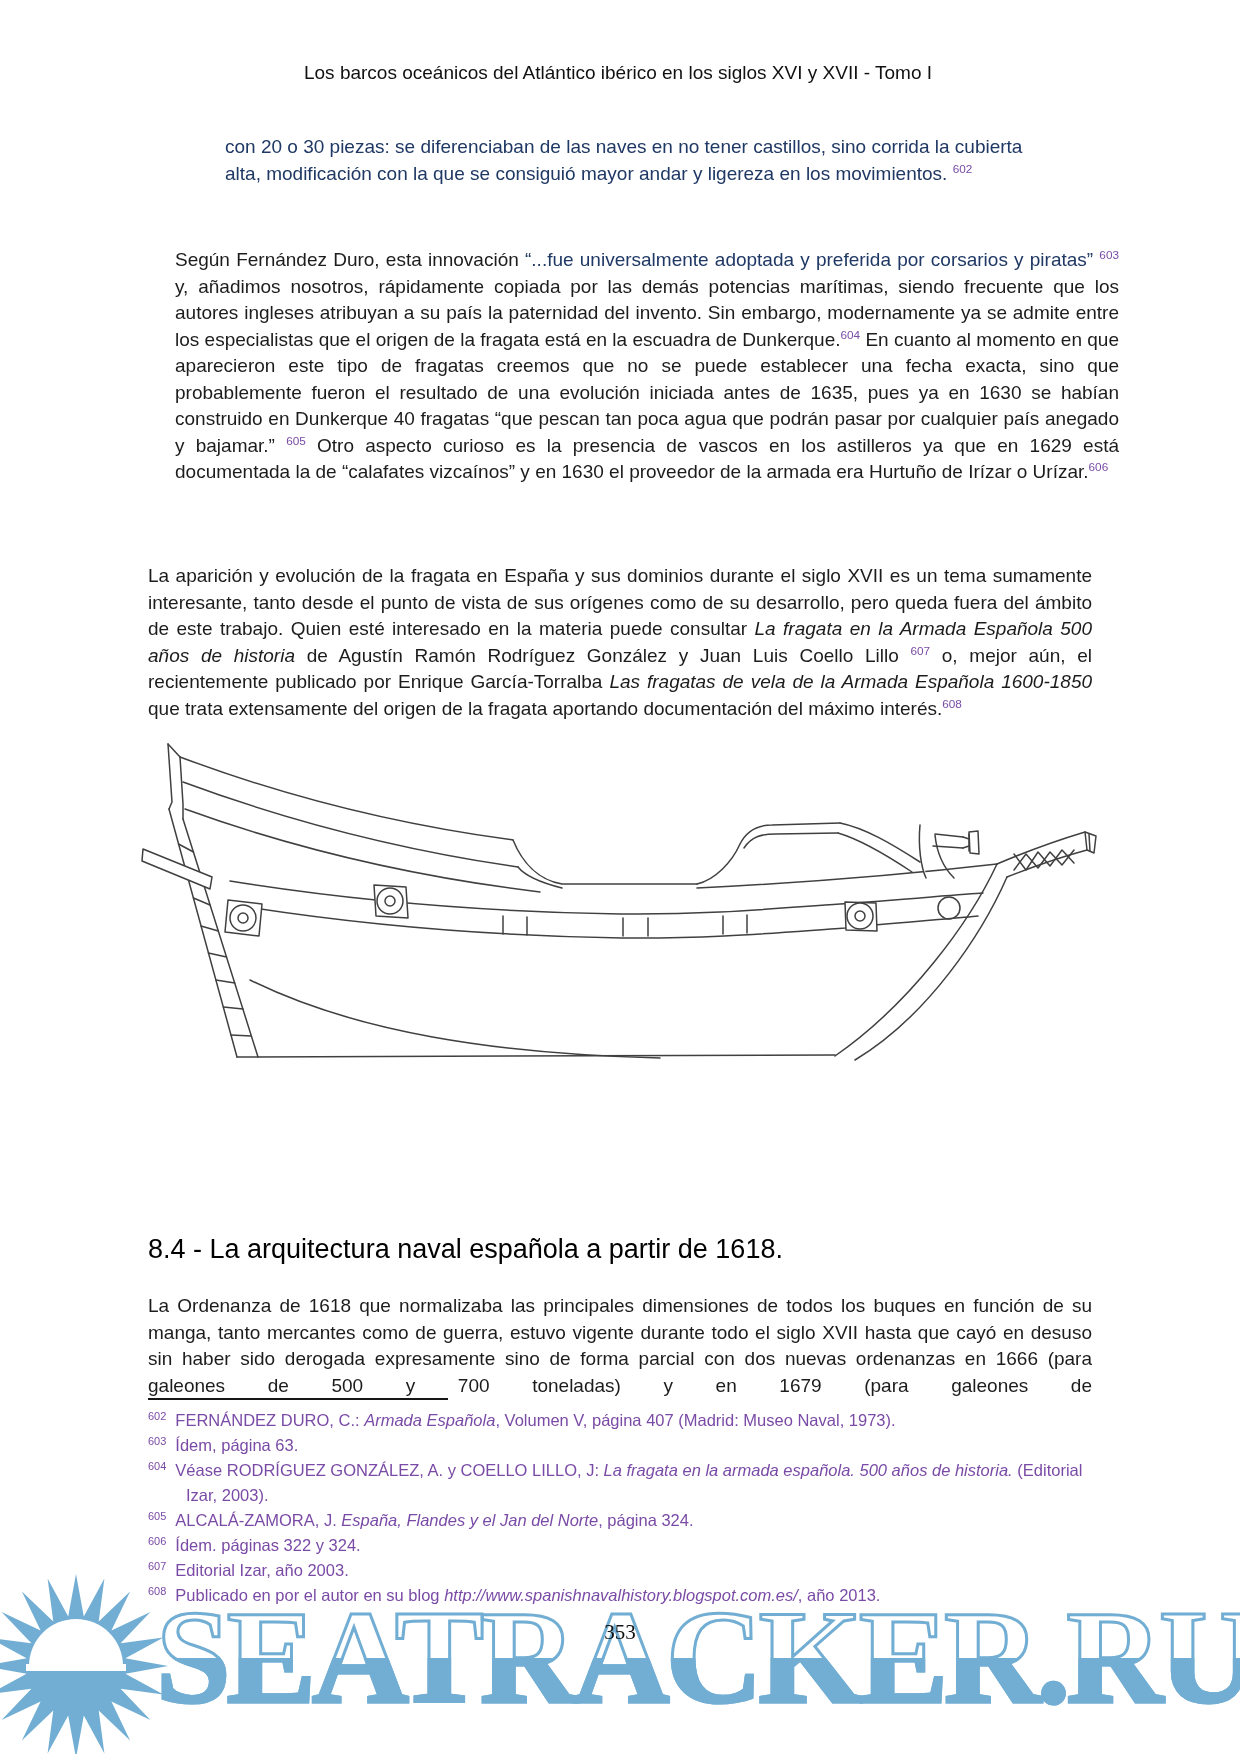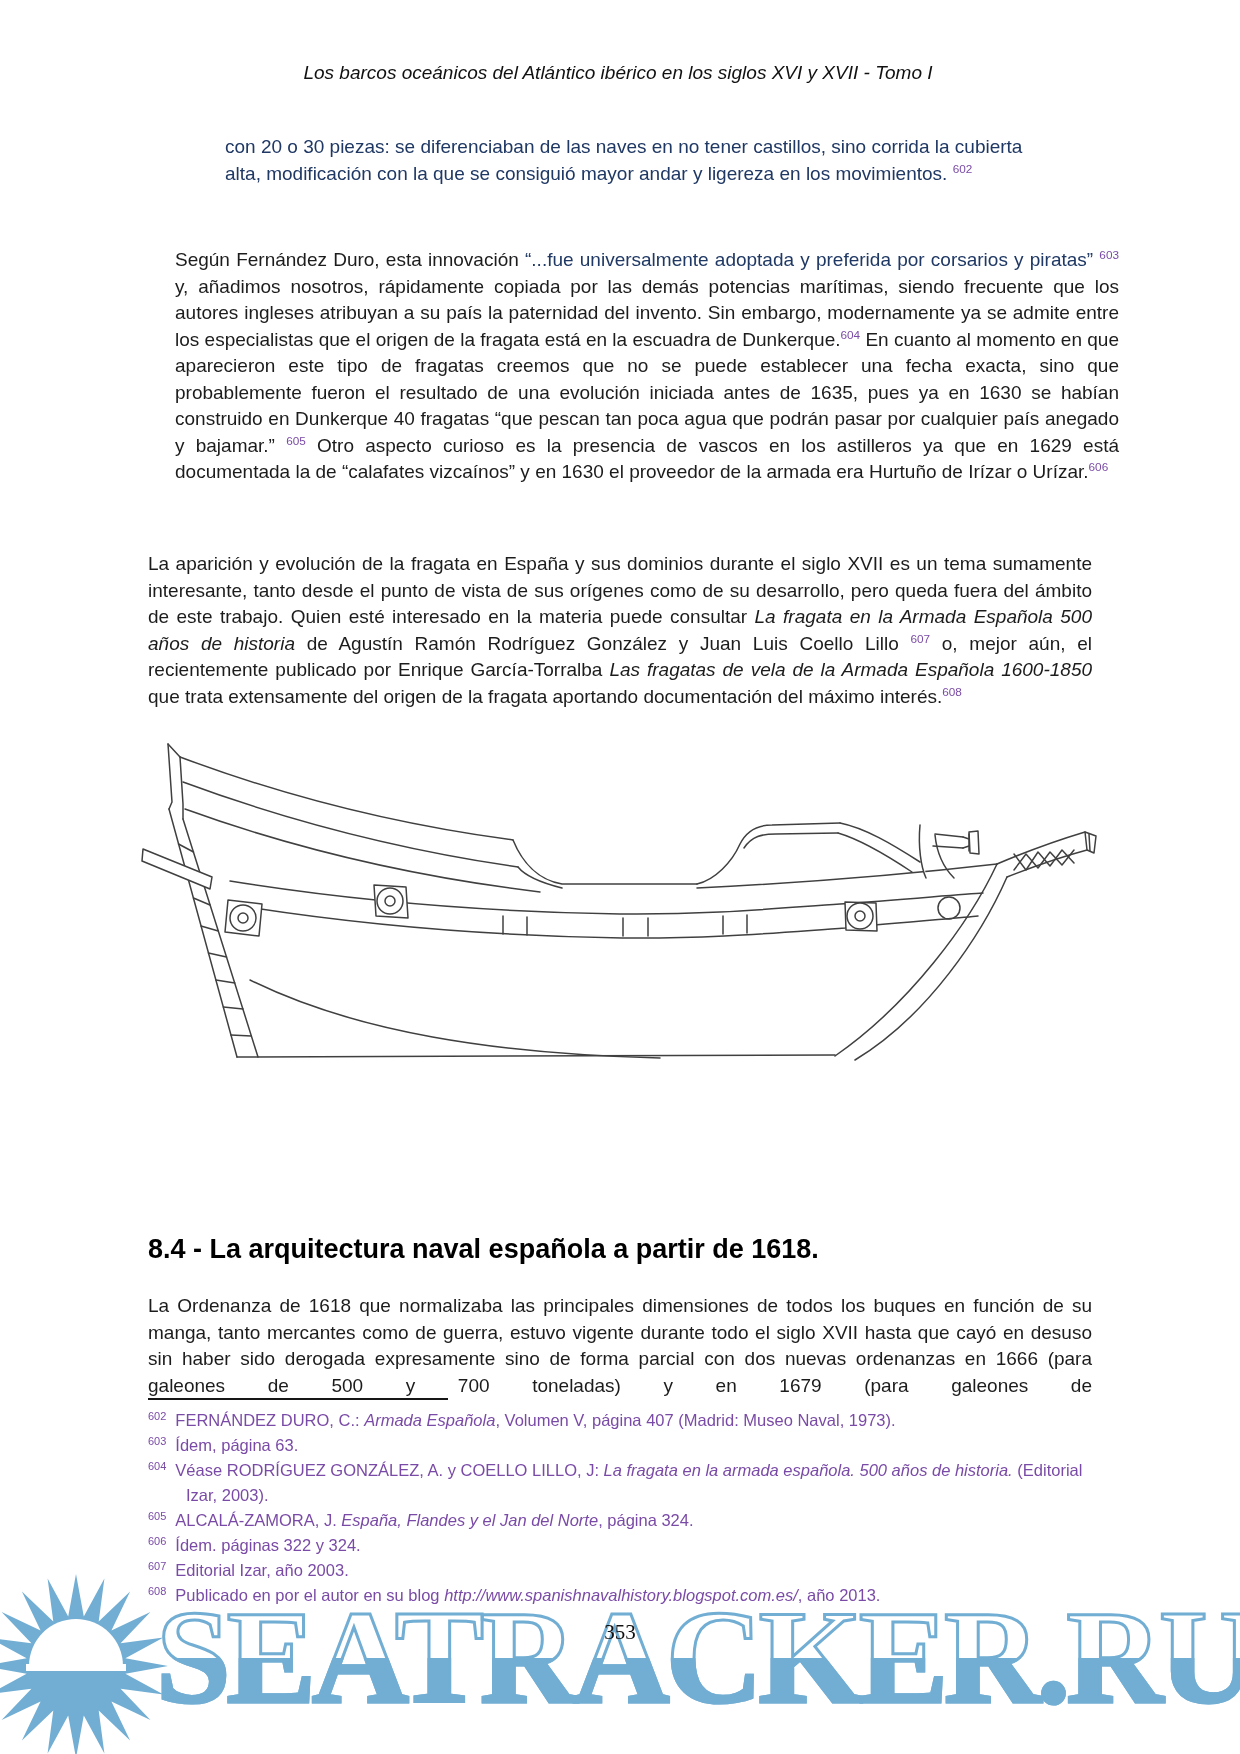--- a/index.html
+++ b/index.html
@@ -8,42 +8,42 @@
     --body:#1c1c1c;
     --wmblue:#72aed3;
   }
   html,body{margin:0;padding:0;background:#ffffff;}
   .page{
     position:relative;width:1240px;height:1754px;background:#fff;overflow:hidden;
     font-family:"Liberation Sans",sans-serif;color:var(--body);
   }
   .header-title{
     position:absolute;top:62px;left:0;right:4px;text-align:center;
-    font-size:19px;font-style:italic;color:#111;
+    font-size:19px;color:#111;
   }
   .intro-quote{
     position:absolute;top:133px;left:225px;width:812px;
     font-size:19px;line-height:27px;color:var(--navy);text-align:left;
   }
   .bodypara{
     position:absolute;left:148px;width:944px;
     font-size:19px;line-height:26.5px;text-align:justify;color:var(--body);
   }
   .p1{top:228px;margin-left:27px;}
-  .p2{top:532px;}
+  .p2{top:544px;}
   .p3{top:1274px;text-align-last:justify;}
   .figure{position:absolute;left:140px;top:722px;width:960px;height:372px;}
   .figure svg{display:block;width:960px;height:372px;}
   .fig-caption{
     position:absolute;top:1096px;left:155px;width:930px;text-align:center;
     font-size:19px;line-height:28px;color:var(--navy);
   }
   .section-heading{
     position:absolute;top:1212px;left:148px;width:944px;
-    font-size:27px;font-weight:bold;color:#000;letter-spacing:0;
+    font-size:27px;font-weight:normal;color:#000;letter-spacing:0;
   }
   .fn-rule{
     position:absolute;top:1398px;left:148px;width:300px;height:0;
     border-top:2px solid #161616;
   }
   .footnotes{
     position:absolute;top:1408px;left:148px;width:950px;
     font-size:16.5px;line-height:25px;color:var(--purple);
   }
   .footnote{padding-left:38px;text-indent:-38px;}

